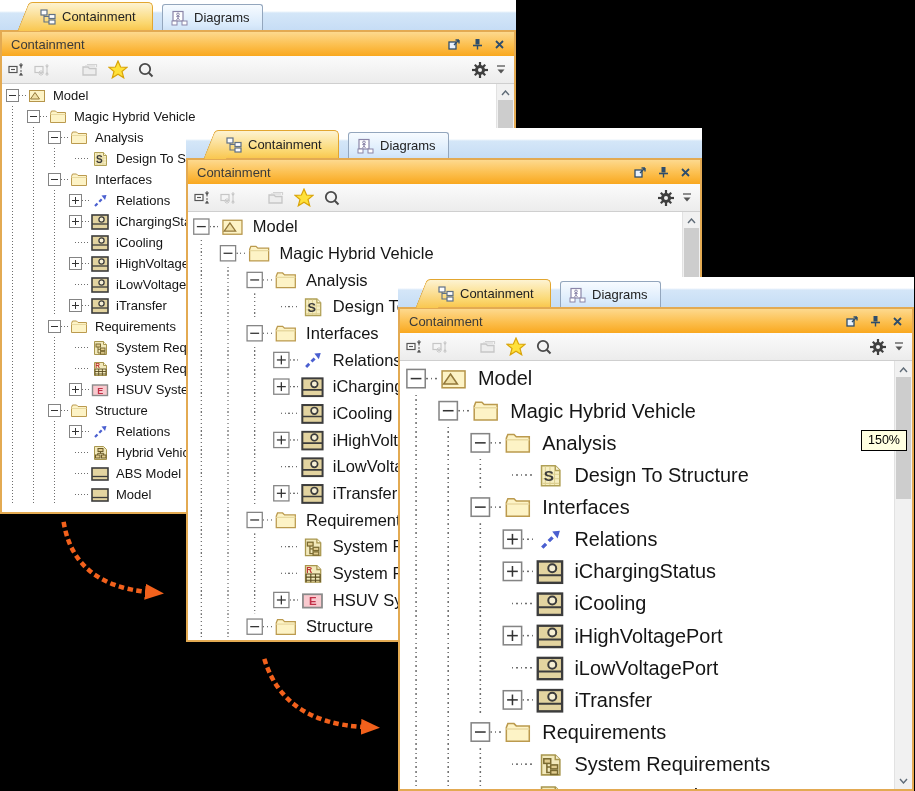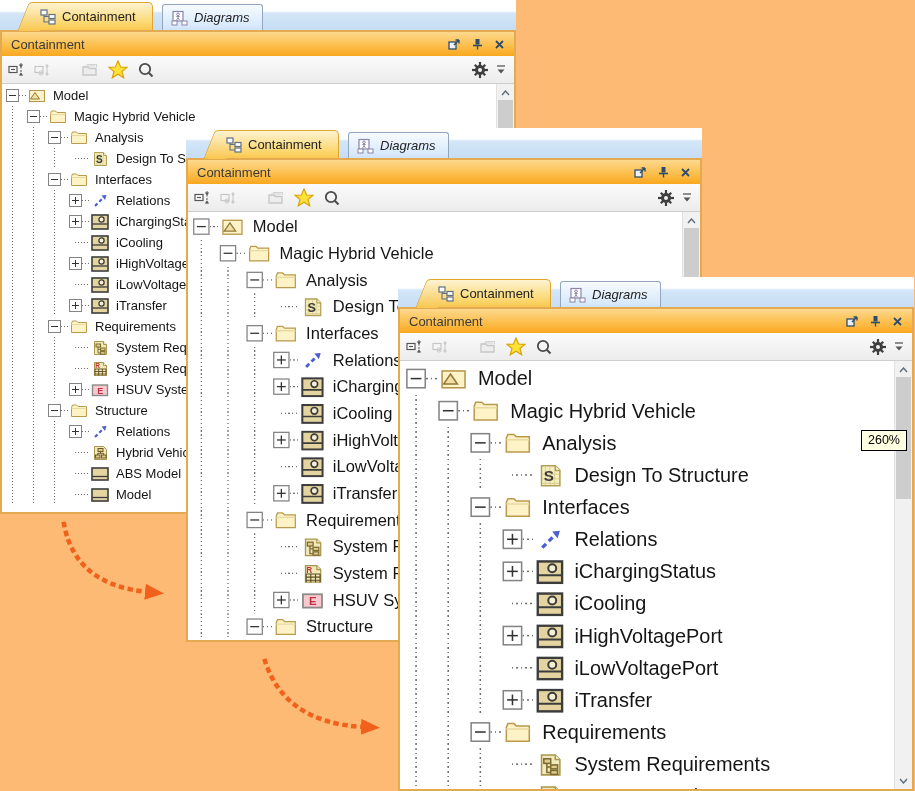--- a/index.html
+++ b/index.html
@@ -1,17 +1,17 @@
 <!DOCTYPE html>
 <html><head>
 <meta charset="utf-8">
 <style>
   html,body{margin:0;padding:0;background:#ffffff;}
   #stage{position:relative;width:915px;height:791px;overflow:hidden;
-         font-family:"Liberation Sans",sans-serif;background:#fdba74;text-align:center;}
+         font-family:"Liberation Sans",sans-serif;background:#000000;text-align:center;}
 
   
   .window{position:absolute;width:516px;height:514px;}
   .w1{left:0;top:0;z-index:1}
   .w2{left:186px;top:128px;z-index:2}
   .w3{left:398px;top:277px;z-index:3}
 
   .tab-row{position:relative;height:30px;
            background:linear-gradient(#ffffff 0,#ffffff 11px,#d4e6f8 13px,#c6ddf5 100%);}
   .tab{position:absolute;bottom:0;display:flex;align-items:center;gap:6px;
@@ -19,21 +19,21 @@
   .tab-active{left:34px;height:27px;padding:0 16px 0 6px;
        background:linear-gradient(#fdf3d2,#fbd76f 75%,#f9c74f);
        border-top:1px solid #e2a630;border-right:1px solid #e2a630;
        border-radius:0 5px 0 0;z-index:2;}
   .tab-active::before{content:"";position:absolute;left:-11px;top:-1px;width:22px;
        height:28px;background:linear-gradient(#fdf3d2,#f9c74f);
        border-left:1px solid #e2a630;border-top:1px solid #e2a630;
        transform:skewX(-22deg);border-radius:4px 0 0 0;z-index:-1;}
   .tab-inactive{left:162px;height:25px;padding:0 12px 0 8px;
        background:linear-gradient(#f7fbff,#d9eafb 80%,#cfe2f6);
-       border:1px solid #93a6bd;border-bottom:none;border-radius:3px 3px 0 0;font-style:italic;}
+       border:1px solid #93a6bd;border-bottom:none;border-radius:3px 3px 0 0;}
 
   .panel{position:absolute;left:0;right:0;top:30px;bottom:0;
          border:2px solid #e3aa52;background:#fff;display:flex;flex-direction:column;}
 
   .title-bar{height:24px;flex:0 0 24px;display:flex;align-items:center;padding:0 9px;
          background:linear-gradient(#fdd98e,#fcbf4e 55%,#f9a81f);
          font-size:13px;color:#3a3a3a;}
   .tb-icons{margin-left:auto;display:flex;gap:11px;align-items:center;}
   .tb-icons svg{display:block;cursor:pointer;}
 
@@ -1207,21 +1207,21 @@
                 <path d="M1 5 L4.5 1 L8 5" fill="none" stroke="#5f6b77" stroke-width="1.4"></path>
               </svg>
             </div>
             <div class="vs-thumb" style="height: 122px;"></div>
             <div class="vs-arrow vs-down">
               <svg width="9" height="6" viewBox="0 0 9 6">
                 <path d="M1 1 L4.5 5 L8 1" fill="none" stroke="#5f6b77" stroke-width="1.4"></path>
               </svg>
             </div>
           </div>
-          <div class="zoom-tip">260%</div>
+          <div class="zoom-tip">150%</div>
         </div>
       </div>
     </div>
     <svg class="arrows" width="915" height="791" viewBox="0 0 915 791">
     <defs>
       <marker id="ah" markerUnits="userSpaceOnUse" markerWidth="22" markerHeight="18" refX="3" refY="8" orient="auto">
         <path d="M0,0 L19,8 L0,16 Z" fill="#f2611c"></path>
       </marker>
     </defs>
     <path d="M64,524 Q75,585 148,592" fill="none" stroke="#f2611c" stroke-width="4.5" stroke-dasharray="1 8" stroke-linecap="square" marker-end="url(#ah)"></path>

